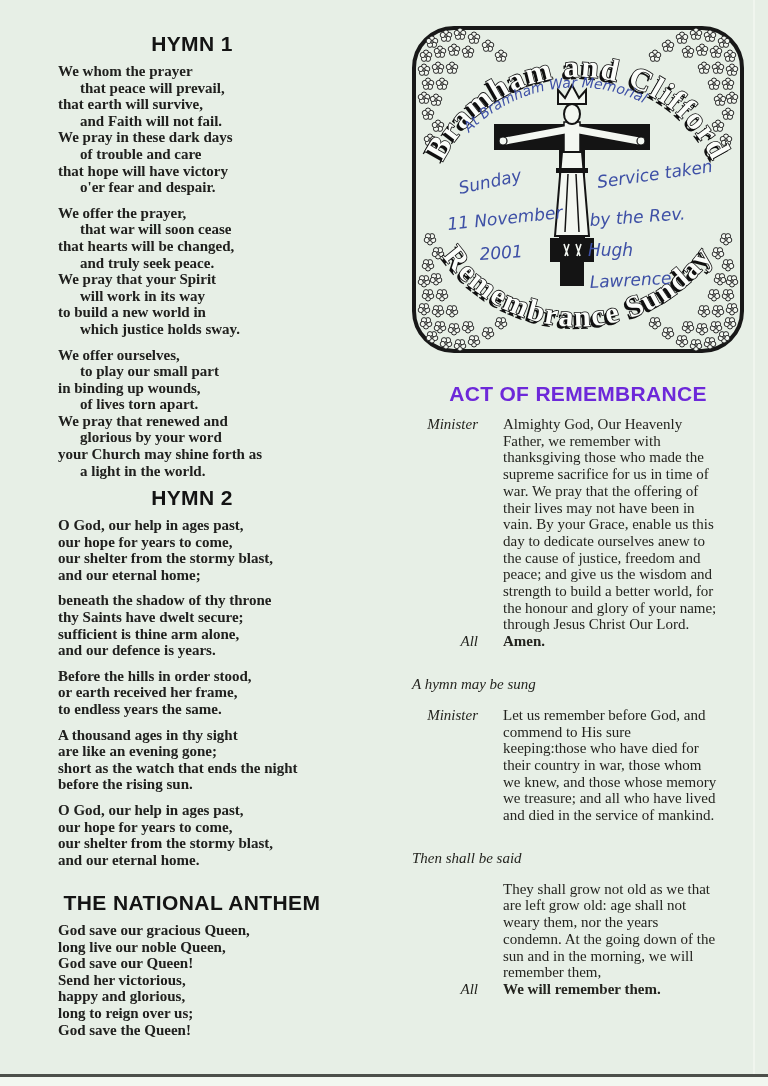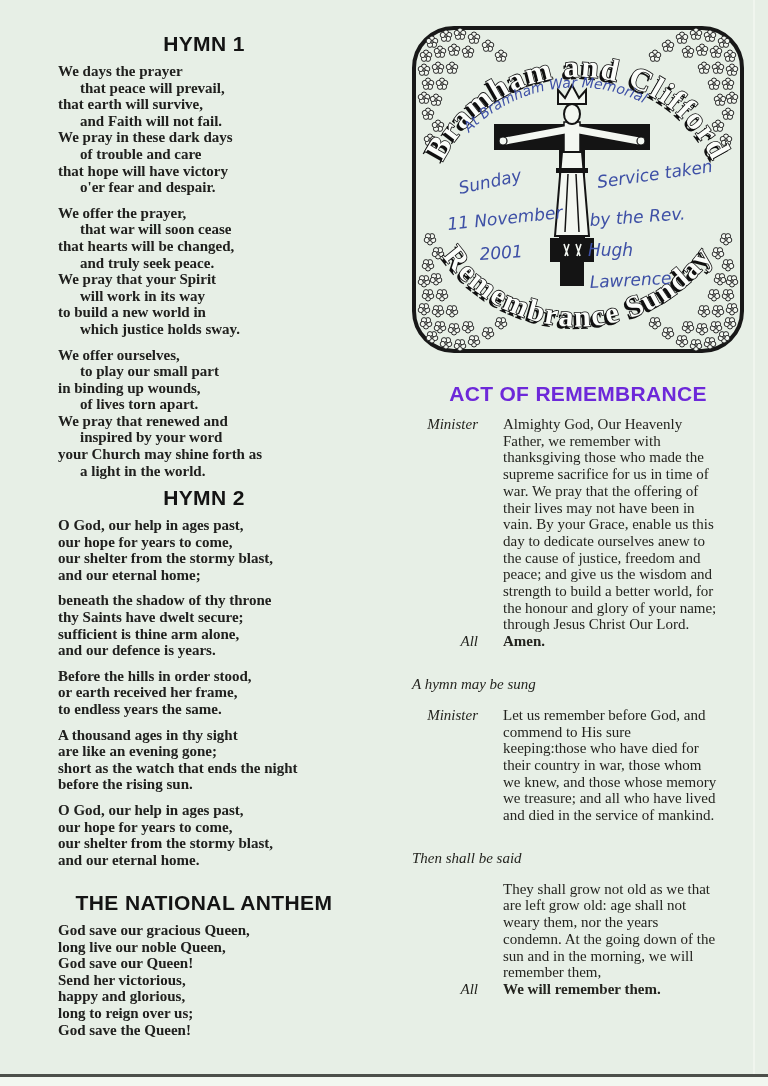--- a/index.html
+++ b/index.html
@@ -5,21 +5,21 @@
   html,body{margin:0;padding:0;background:#c9cfc9;}
   .page{
     position:relative;width:768px;height:1086px;overflow:hidden;
     background:#e7efe6;
     font-family:"Liberation Serif",serif;color:#1d1d1b;
   }
   
   .col-left{position:absolute;left:58px;top:0;width:310px;}
   .hymn-sec{position:absolute;left:0;width:310px;}
   .hymn-sec h2{
-    margin:0 0 7px 12px;width:268px;text-align:center;
+    margin:0 0 7px 0;width:268px;text-align:center;
     font-family:"Liberation Sans",sans-serif;font-weight:700;
     font-size:21px;letter-spacing:.4px;color:#141414;
   }
   .ln{
     font-weight:700;font-size:15px;line-height:16.6px;
     white-space:nowrap;color:#20201e;
   }
   .ind1{margin-left:22px;}
   .ind2{}
   .verse{margin-bottom:9px;}
@@ -55,21 +55,21 @@
 </head>
 <body>
 
 <div class="page">
 
   <div class="col-left">
 
     <div class="hymn-sec" style="top:32px">
       <h2>HYMN 1</h2>
       <div class="verse">
-        <div class="ln">We days the prayer</div>
+        <div class="ln">We whom the prayer</div>
         <div class="ln ind1">that peace will prevail,</div>
         <div class="ln">that earth will survive,</div>
         <div class="ln ind1">and Faith will not fail.</div>
         <div class="ln">We pray in these dark days</div>
         <div class="ln ind1">of trouble and care</div>
         <div class="ln">that hope will have victory</div>
         <div class="ln ind1">o'er fear and despair.</div>
       </div>
       <div class="verse">
         <div class="ln">We offer the prayer,</div>
@@ -80,21 +80,21 @@
         <div class="ln ind1">will work in its way</div>
         <div class="ln">to build a new world in</div>
         <div class="ln ind1">which justice holds sway.</div>
       </div>
       <div class="verse">
         <div class="ln">We offer ourselves,</div>
         <div class="ln ind1">to play our small part</div>
         <div class="ln">in binding up wounds,</div>
         <div class="ln ind1">of lives torn apart.</div>
         <div class="ln">We pray that renewed and</div>
-        <div class="ln ind1">inspired by your word</div>
+        <div class="ln ind1">glorious by your word</div>
         <div class="ln">your Church may shine forth as</div>
         <div class="ln ind1">a light in the world.</div>
       </div>
     </div>
 
     <div class="hymn-sec" style="top:486px">
       <h2>HYMN 2</h2>
       <div class="verse">
         <div class="ln">O God, our help in ages past,</div>
         <div class="ln ind2">our hope for years to come,</div>

